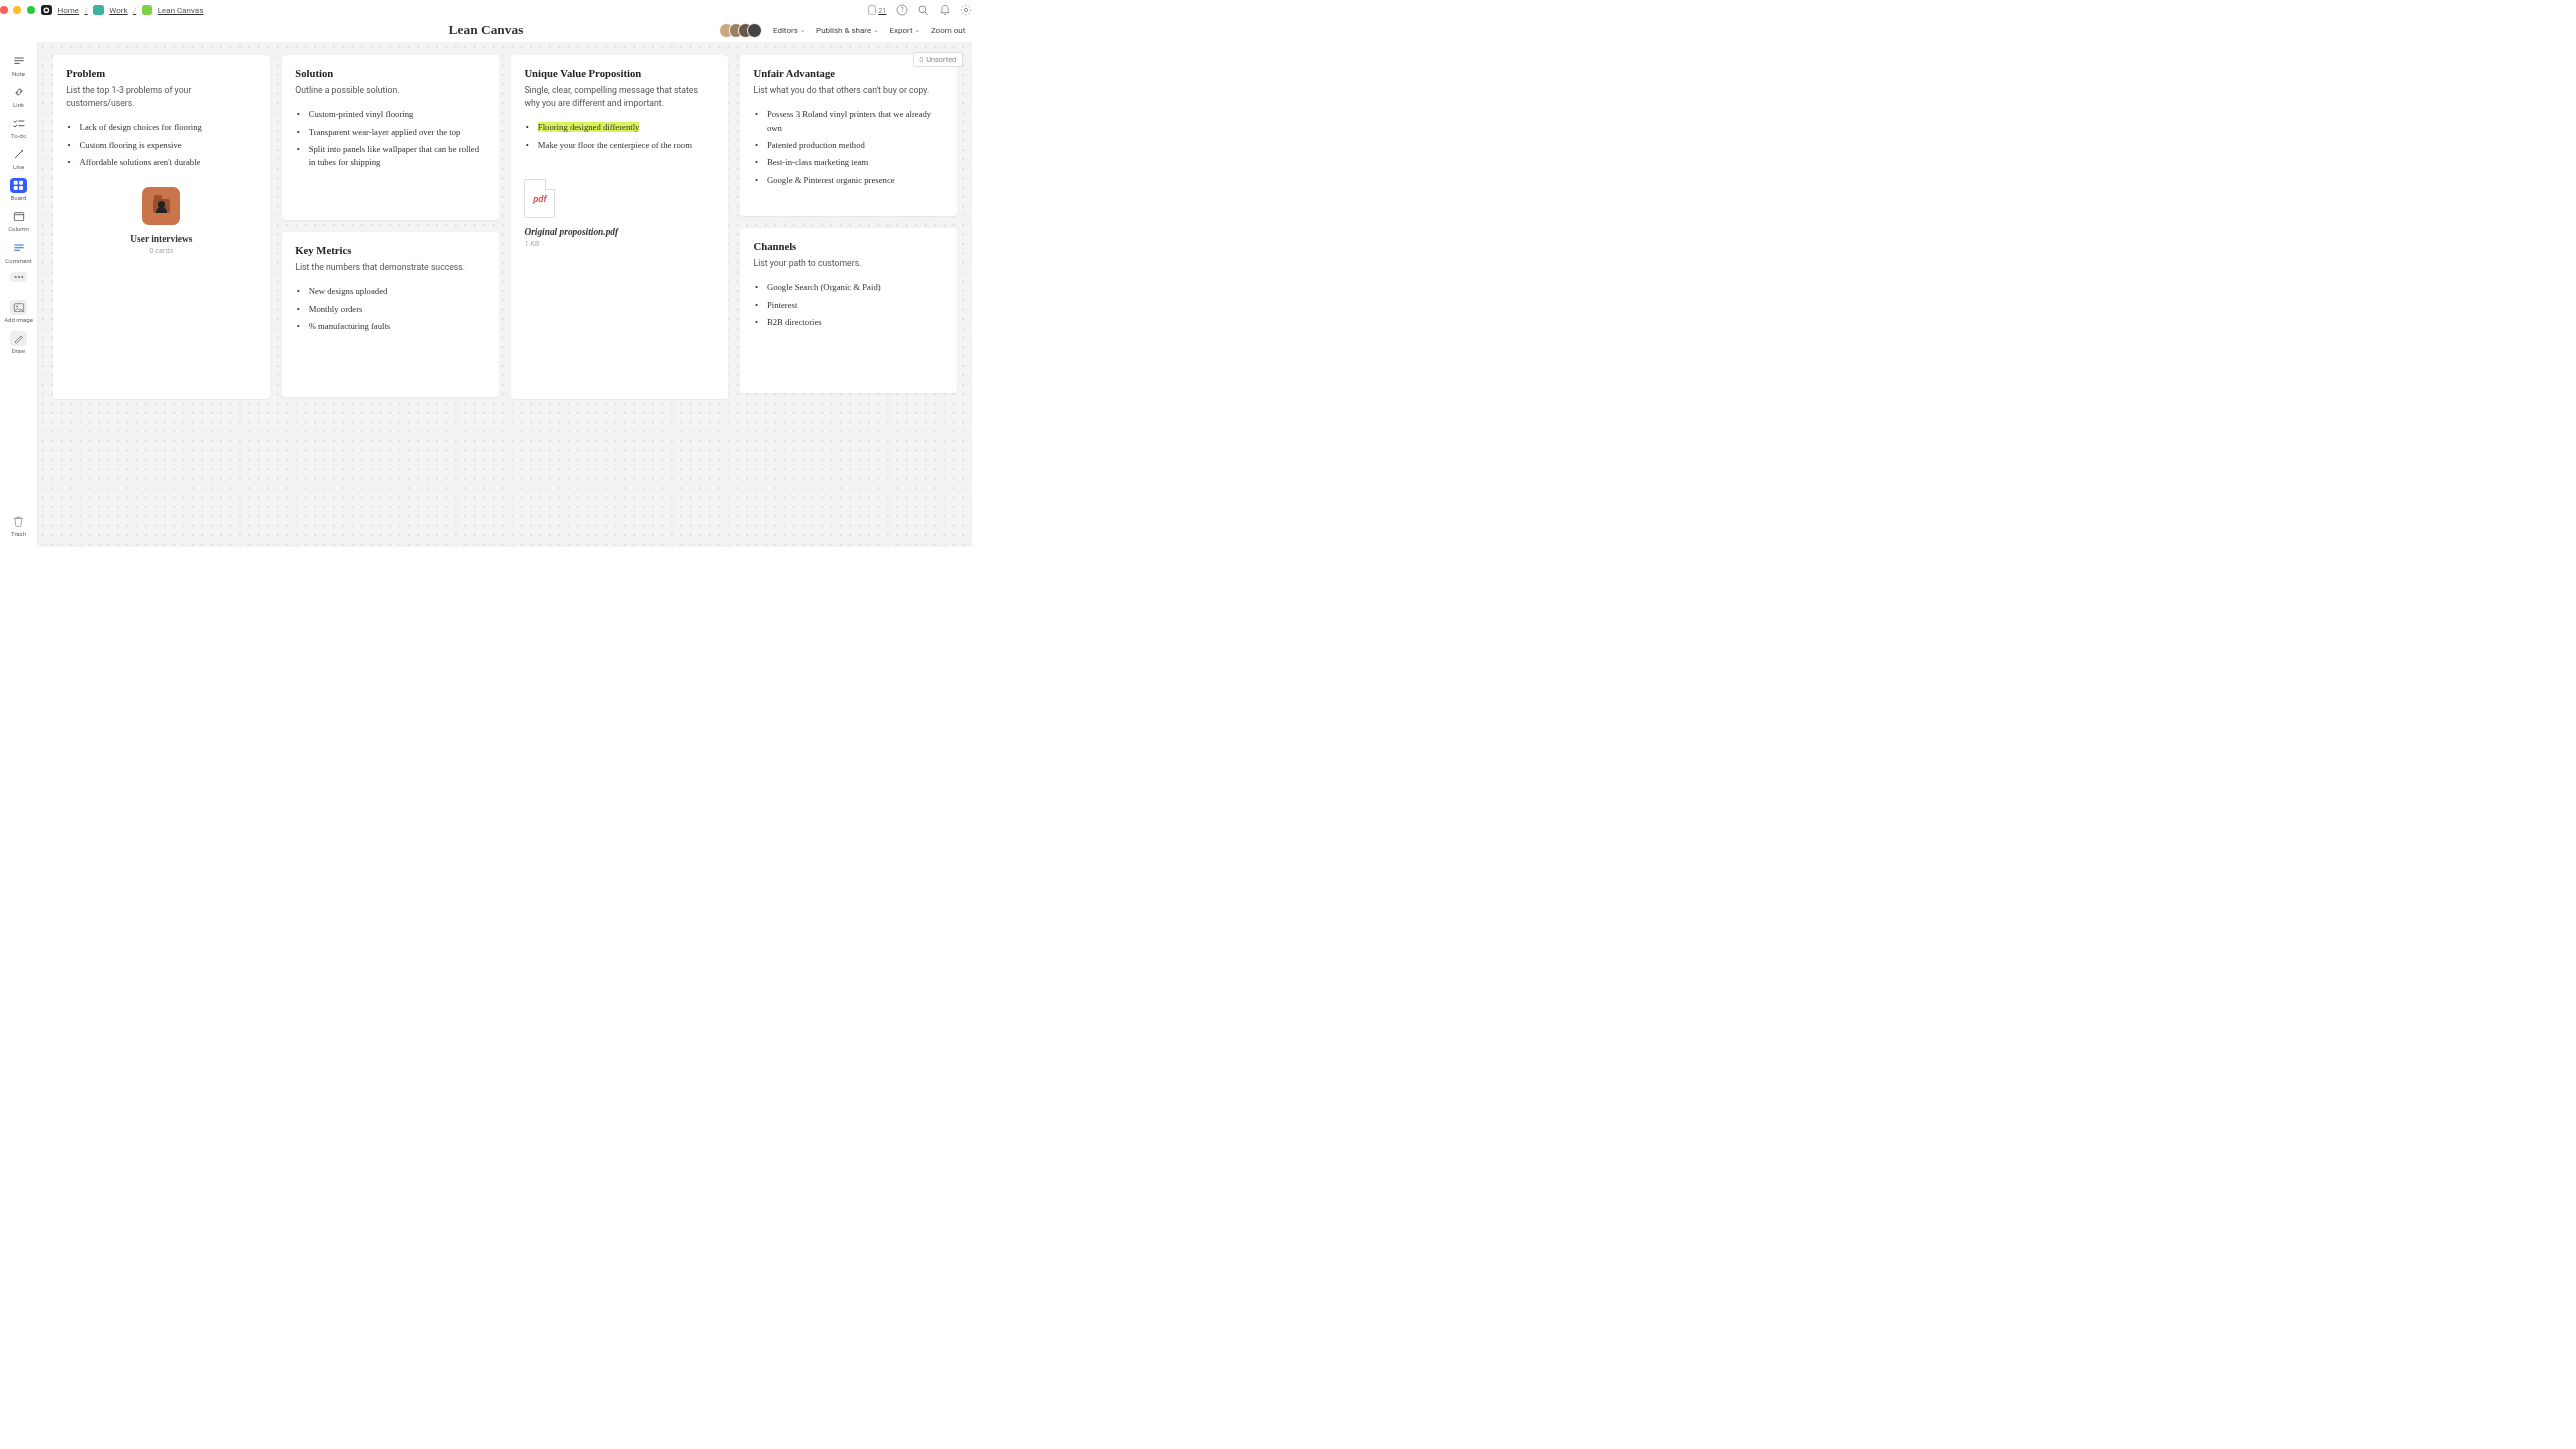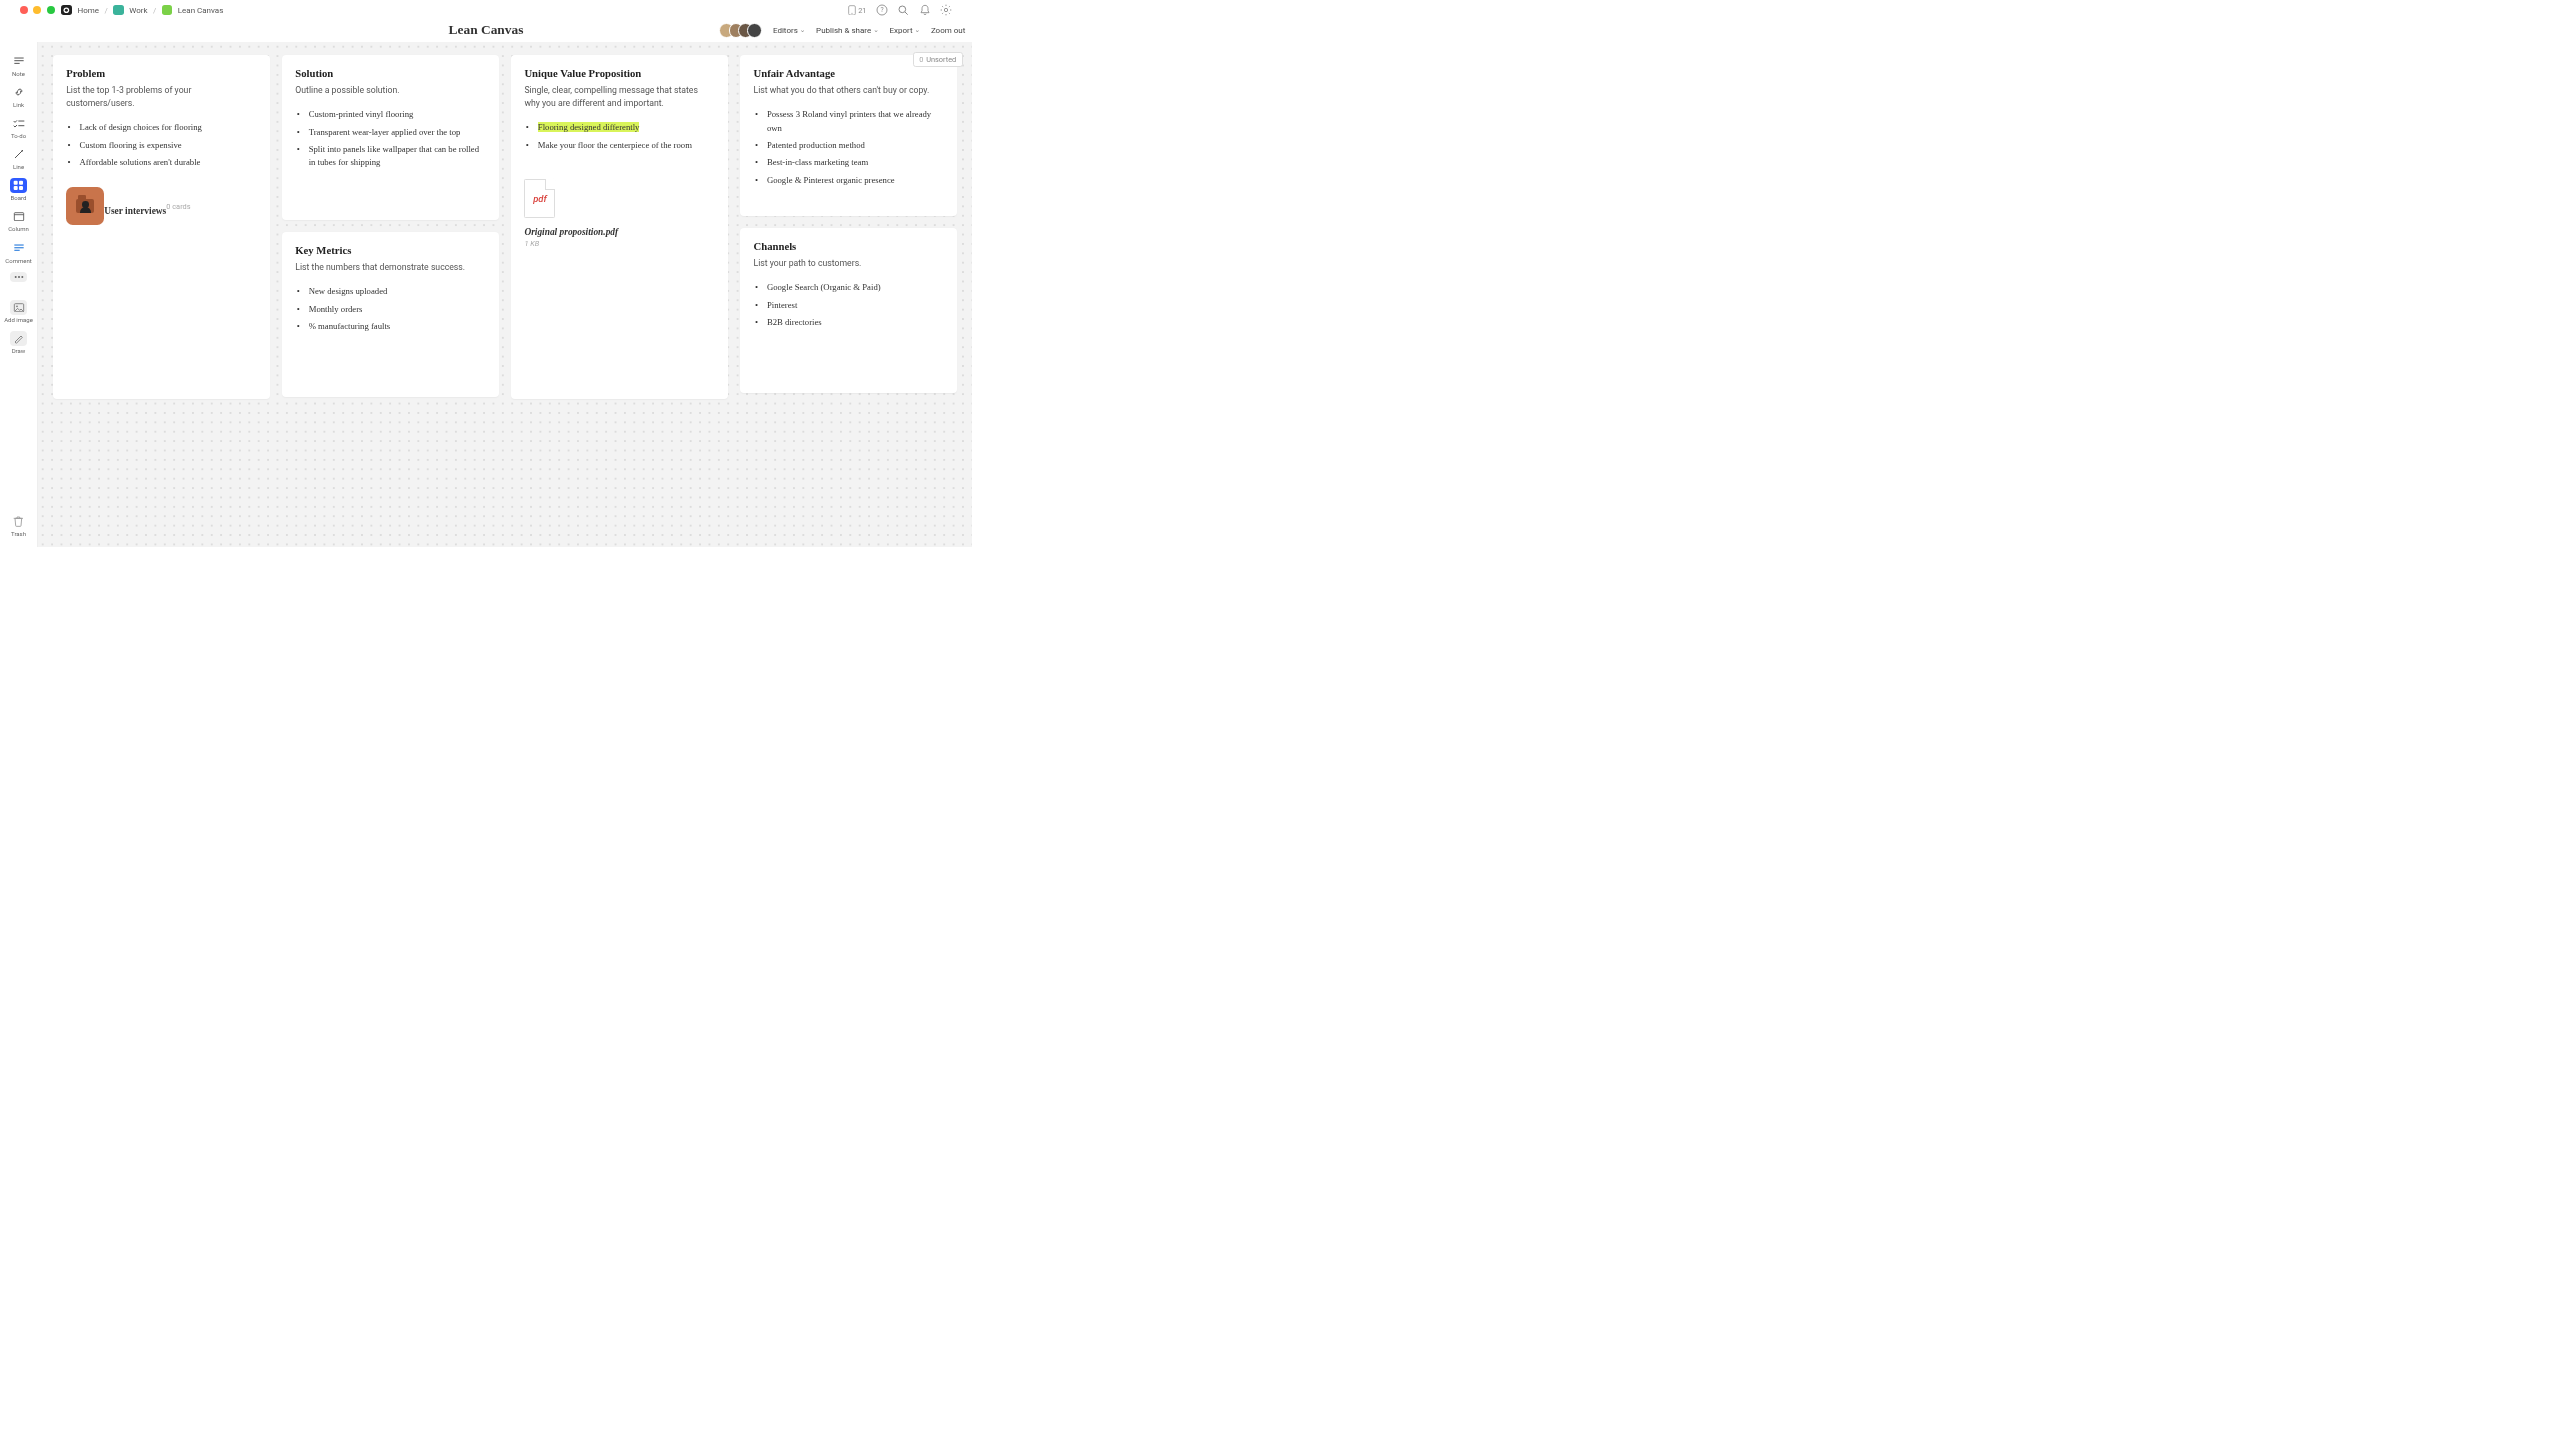--- a/index.html
+++ b/index.html
@@ -10,22 +10,23 @@
   background: #fff;
   width: 972px;
   height: 547px;
   overflow: hidden;
 }
 
 .titlebar {
   height: 20px;
   display: flex;
   align-items: center;
-  padding: 0 20px;
+  padding: 0 0;
   justify-content: space-between;
+  text-decoration: underline;
 }
 .traffic { display: flex; gap: 5.4px; align-items: center; margin-right: 6.7px;}
 .dot { width: 8px; height: 8px; border-radius: 50%; }
 .dot.r { background:#ff5f57;}
 .dot.y { background:#febc2e;}
 .dot.g { background:#28c840;}
 .breadcrumbs { display:flex; align-items:center; gap:5.4px; font-size:8px; color:#555;}
 .bc-sep { color:#bbb; }
 .bc-icon { width:10.7px; height:10.7px; border-radius:2.7px; display:inline-flex; align-items:center; justify-content:center; font-size:6.7px; color:#fff;}
 .bc-icon.home { background:#222; }
@@ -97,21 +98,21 @@
 .card h3 {
   font-family: Georgia,'Times New Roman',serif;
   font-weight:700; font-size:10.7px; color:#222; margin-bottom:5.4px;
 }
 .card .desc { font-size:8.7px; color:#555; margin-bottom:10.7px; line-height:1.5;}
 .card ul { list-style:none; padding-left:9.4px; }
 .card li { position:relative; font-size:8.7px; color:#333; line-height:1.55; margin-bottom:4px; padding-left:4px;font-family:Liberation Serif, serif;}
 .card li::before { content:"•"; position:absolute; left:-8px; color:#333;}
 .hl { background:#d9f45a; }
 
-.embed-board { display:flex; flex-direction:row; align-items:center; margin-top:17.5px;}
+.embed-board { display:flex; flex-direction:column; align-items:center; margin-top:17.5px;}
 .folder-tile {
   width:38px; height:38px; border-radius:6.7px; background:#c9744b;
   display:flex; align-items:center; justify-content:center;
 }
 .folder-icon { width:17.5px; height:14.8px; background:#9a4f2d; border-radius:2px; position:relative;}
 .folder-icon::before { content:""; position:absolute; top:-3.4px; left:1.3px; width:8px; height:4px; background:#9a4f2d; border-radius:1.3px 1.3px 0 0;}
 .person { width:6.7px; height:6.7px; background:#222; border-radius:50%; position:absolute; left:5.4px; top:2.7px;}
 .person::after{content:""; position:absolute; top:6px; left:-2px; width:10.7px; height:5.4px; background:#222; border-radius:5.4px 5.4px 0 0;}
 .embed-title { font-family: Georgia,serif; font-weight:700; font-size:9.4px; margin-top:9.4px;}
 .embed-meta { font-size:7.4px; color:#aaa; margin-top:1.3px;}

